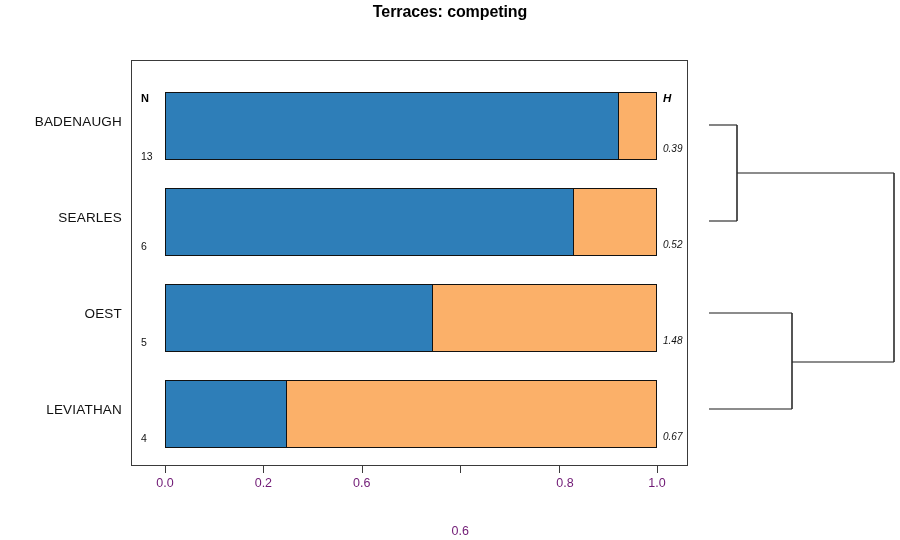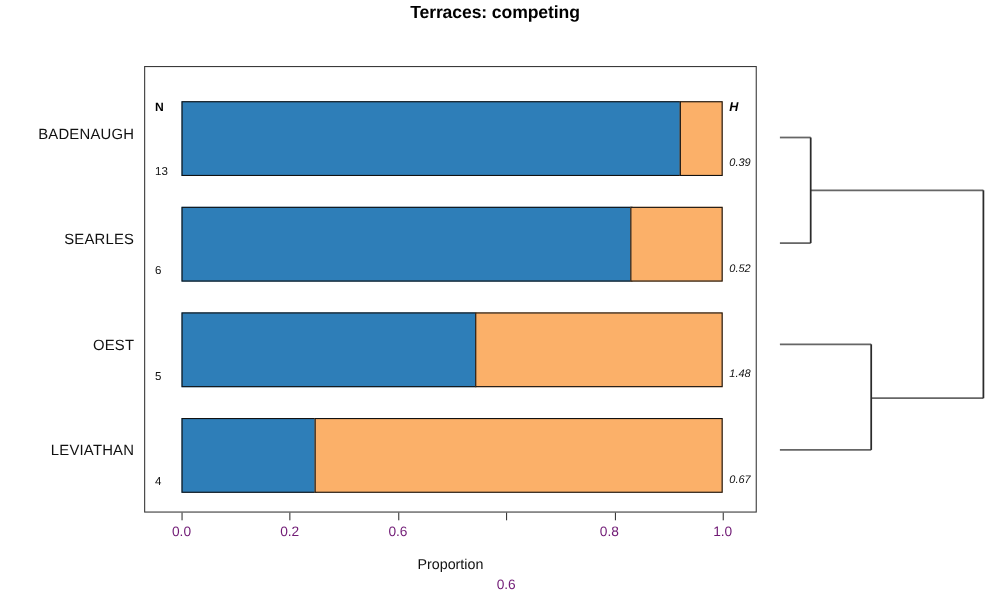--- a/index.html
+++ b/index.html
@@ -188,26 +188,25 @@
   <div class="abs" id="x-axis">
       <div class="tick-mark" style="left: 34px;"></div>
       <div class="tick-label" style="left: 34px;">0.0</div>
       <div class="tick-mark" style="left: 132.4px;"></div>
       <div class="tick-label" style="left: 132.4px;">0.2</div>
       <div class="tick-mark" style="left: 230.8px;"></div>
       <div class="tick-label" style="left: 230.8px;">0.6</div>
       <div class="tick-mark" style="left: 329.2px;"></div>
       <div class="tick-label" style="left: 329.2px; margin-top: 48px;">0.6</div>
       <div class="tick-mark" style="left: 427.6px;"></div>
-      <div class="tick-label" style="left: 423px;">0.8</div>
+      <div class="tick-label" style="left: 434px;">0.8</div>
       <div class="tick-mark" style="left: 526px;"></div>
       <div class="tick-label" style="left: 526px;">1.0</div>
     </div>
 
-  <div class="abs" id="x-axis-title">Proportion</div>
 
   <svg class="abs" id="dendrogram" viewBox="0 0 900 540" xmlns="http://www.w3.org/2000/svg">
     <g fill="none" stroke="#666666" stroke-width="1.6">
       <path d="M709,125 L737,125"></path>
       <path d="M709,221 L737,221"></path>
       <path d="M709,313 L792,313"></path>
       <path d="M709,409 L792,409"></path>
       <path d="M737,173 L894,173"></path>
       <path d="M792,362 L894,362"></path>
     </g>

